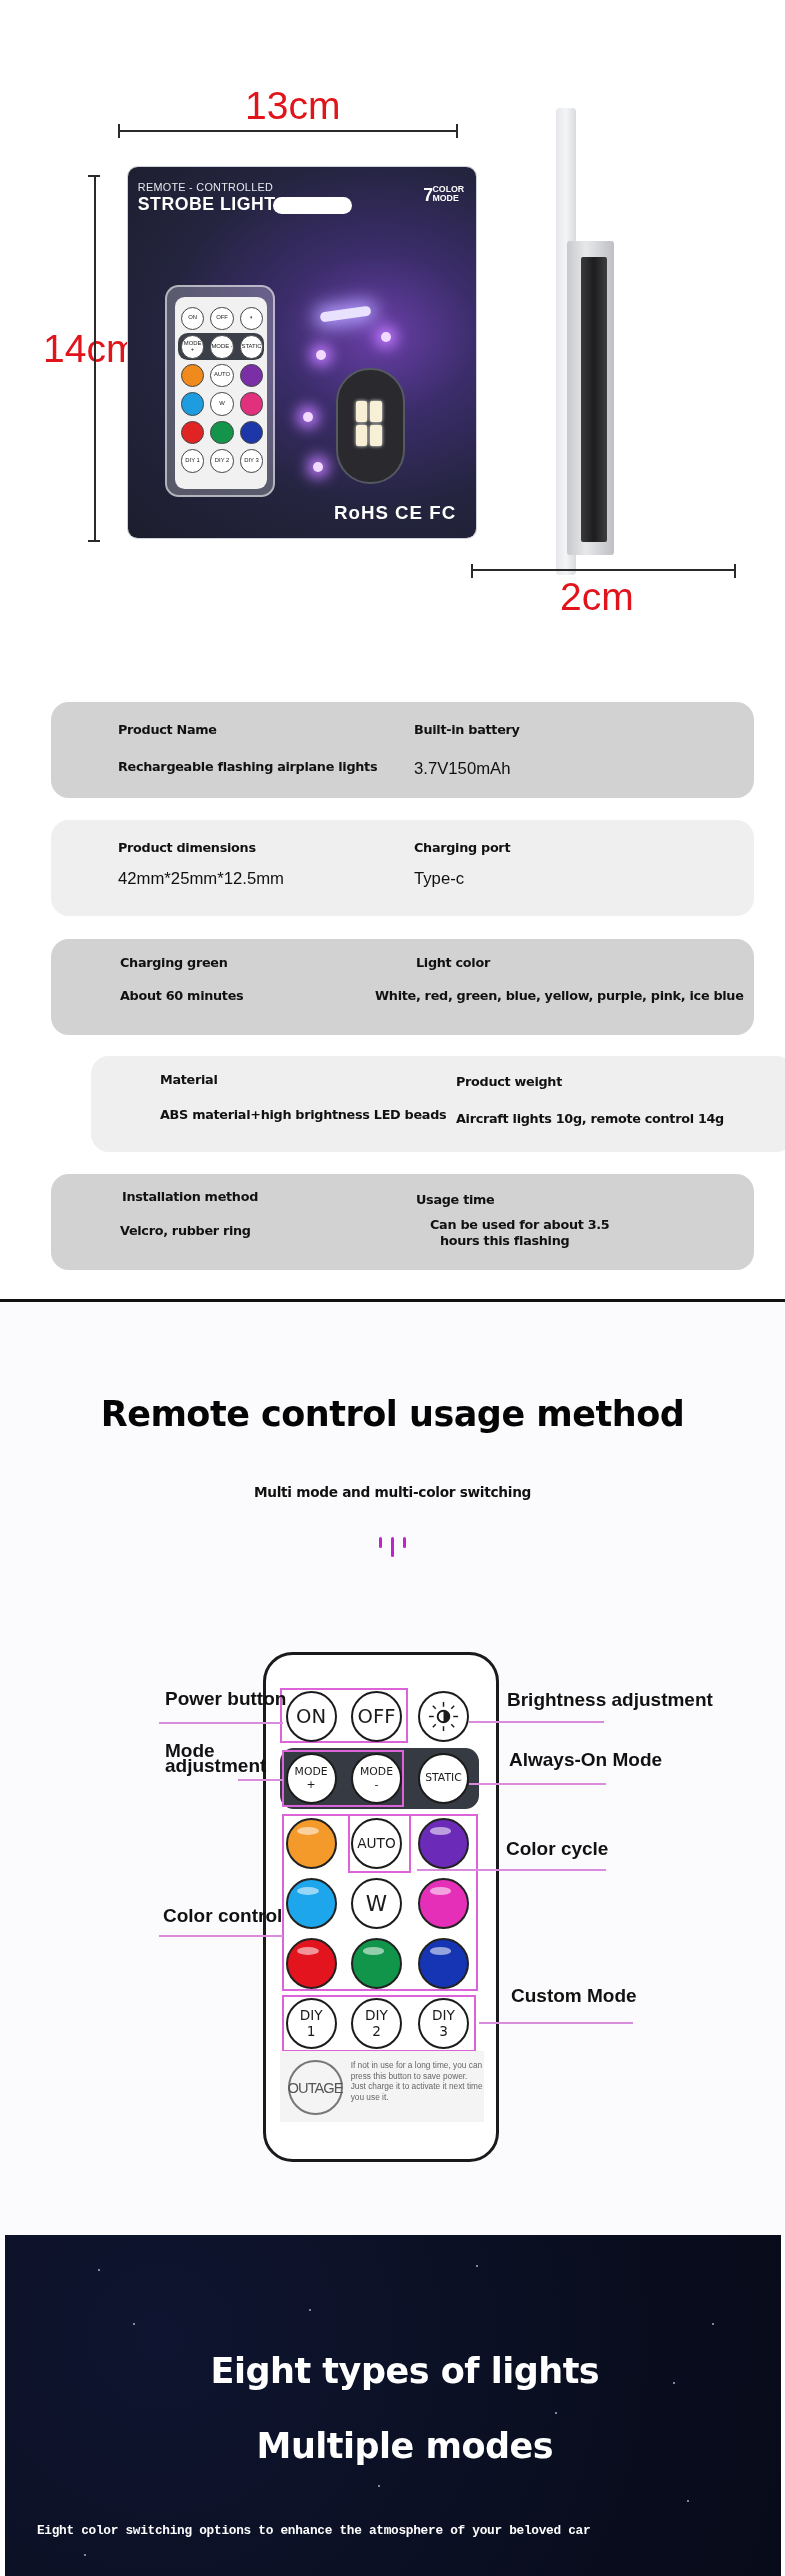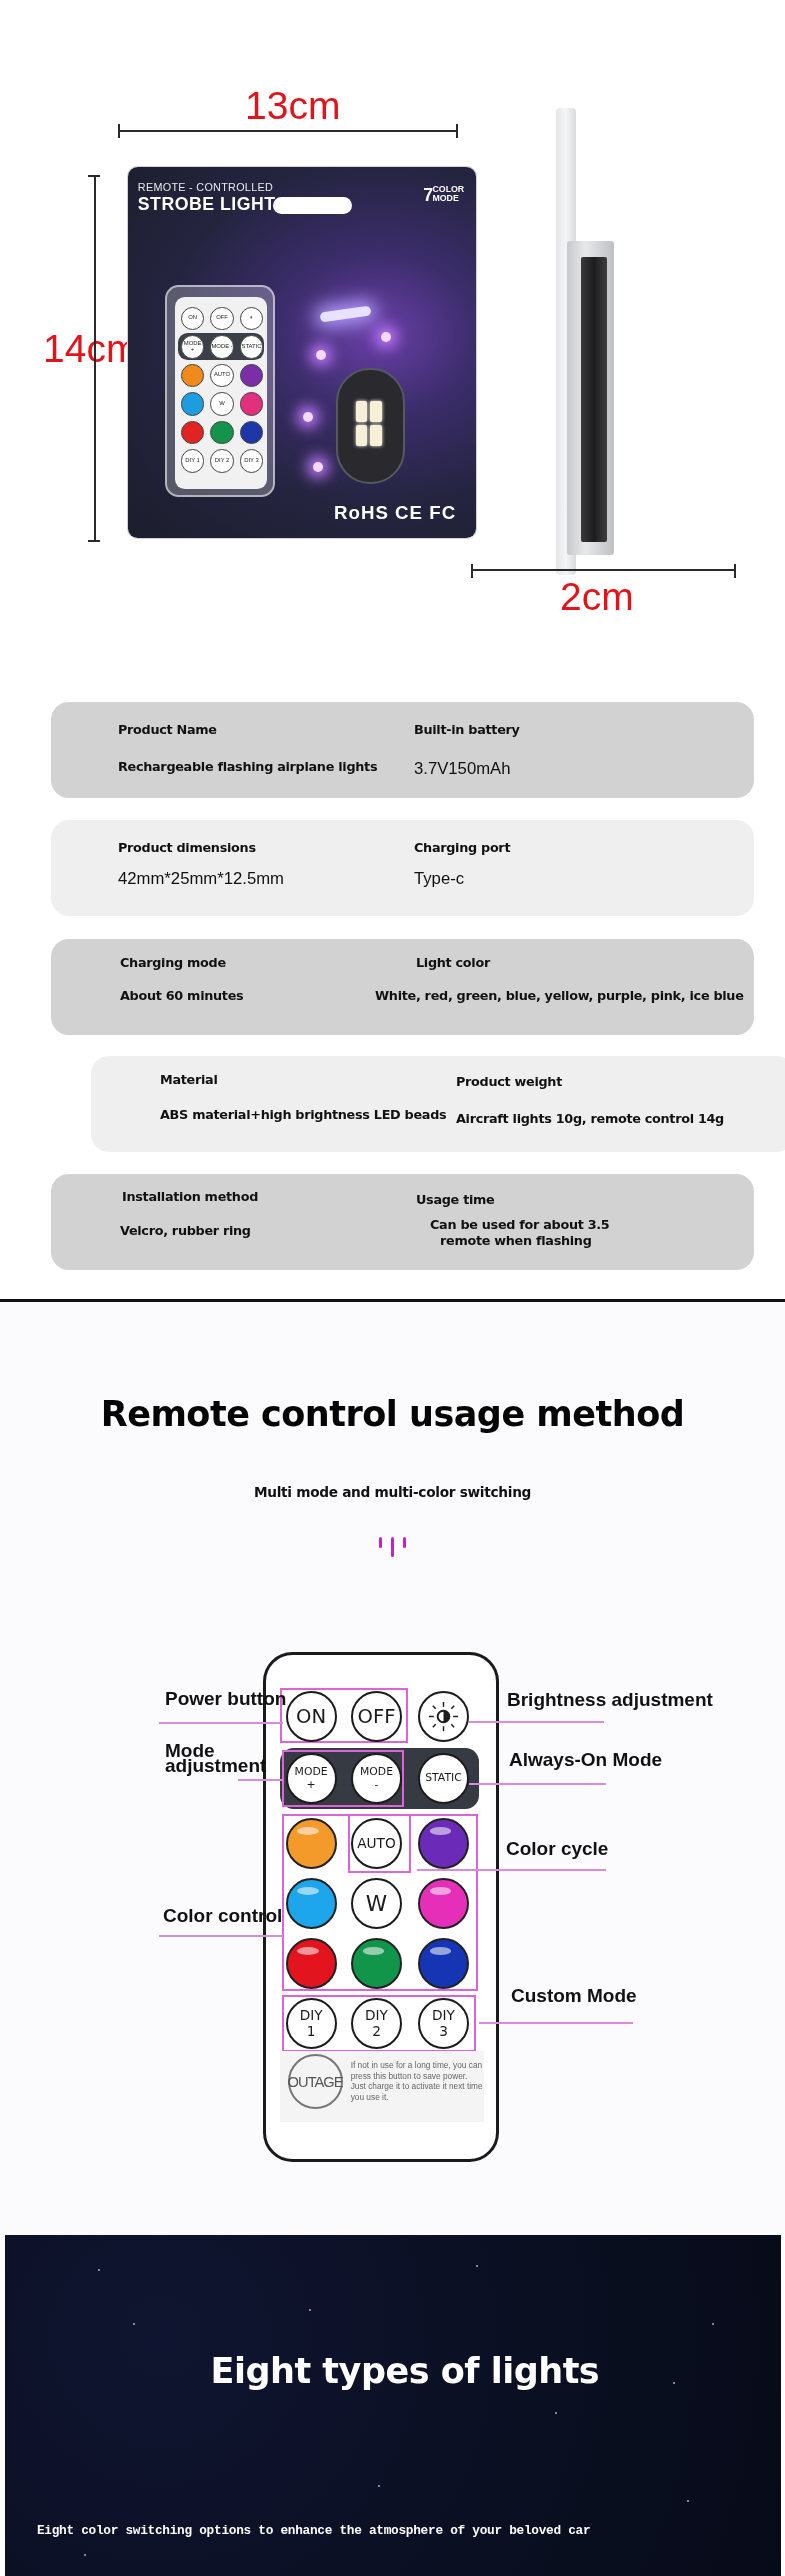--- a/index.html
+++ b/index.html
@@ -78,21 +78,21 @@
       font-family: "DejaVu Sans", sans-serif; color: #1b1b1b;
     }
     .rbtn.big { font-size: 19.6px; }
     .rbtn.mid { font-size: 13.7px; line-height: 15.7px; }
     .rbtn.sm { font-size: 10.8px; line-height: 12.8px; }
     .rbtn.color { border: 2px solid #222; }
     .rbtn.color::after { content: ""; position: absolute; left: 9.8px; top: 6.9px; width: 21.6px; height: 7.9px; border-radius: 50%; background: rgba(255,255,255,0.55); }
     .dark-strip { position: absolute; left: 13.7px; top: 93px; width: 199px; height: 61px; background: #363a42; border-radius: 13.7px; }
     .pink-box { position: absolute; border: 2px solid #dd63d8; }
     .outage-area { position: absolute; left: 13.7px; top: 396px; width: 204px; height: 71px; background: #f4f4f4; }
-    .outage-btn { position: absolute; left: 7.9px; top: 3px; width: 55px; height: 55px; border-radius: 50%; border: 2px solid #777; display: flex; align-items: center; justify-content: center; font-family: "Liberation Sans", sans-serif; font-size: 14.7px; color: #555; letter-spacing: -1px; }
+    .outage-btn { position: absolute; left: 7.9px; top: 9px; width: 55px; height: 55px; border-radius: 50%; border: 2px solid #777; display: flex; align-items: center; justify-content: center; font-family: "Liberation Sans", sans-serif; font-size: 14.7px; color: #555; letter-spacing: -1px; }
     .outage-note { position: absolute; left: 71px; top: 8.8px; width: 134px; font-family: "Liberation Sans", sans-serif; font-size: 8.3px; line-height: 10.8px; color: #666; }
 
     .callout { position: absolute; font-family: Liberation Sans, sans-serif; font-weight: bold; font-size: 19px; color: #111; white-space: nowrap; line-height: 14.7px; }
     .cline { position: absolute; height: 2px; background: #d98bdc; }
 
     
     .banner {
       position: absolute; left: 4.9px; top: 2235px; width: 776px; height: 341px;
       background: radial-gradient(circle at 20% 30%, #0f1530 0%, #0a0f22 55%, #070b19 100%);
       overflow: hidden;
@@ -187,39 +187,39 @@
   </div>
 
   <div class="spec-card light" style="top:820px;">
     <span class="spec-text" style="left:67px; top:19.6px;">Product dimensions</span>
     <span class="spec-text plain" style="left:67px; top:49px;">42mm*25mm*12.5mm</span>
     <span class="spec-text" style="left:363px; top:19.6px;">Charging port</span>
     <span class="spec-text plain" style="left:363px; top:49px;">Type-c</span>
   </div>
 
   <div class="spec-card dark" style="top:939px;">
-    <span class="spec-text" style="left:69px; top:15.7px;">Charging mode</span>
+    <span class="spec-text" style="left:69px; top:15.7px;">Charging green</span>
     <span class="spec-text" style="left:69px; top:49px;">About 60 minutes</span>
     <span class="spec-text" style="left:365px; top:15.7px;">Light color</span>
     <span class="spec-text" style="left:324px; top:49px;">White, red, green, blue, yellow, purple, pink, ice blue</span>
   </div>
 
   <div class="spec-card light" style="top:1056px;margin-left:40px;">
     <span class="spec-text" style="left:69px; top:15.7px;">Material</span>
     <span class="spec-text" style="left:69px; top:51px;">ABS material+high brightness LED beads</span>
     <span class="spec-text" style="left:365px; top:17.7px;">Product weight</span>
     <span class="spec-text" style="left:365px; top:55px;">Aircraft lights 10g, remote control 14g</span>
   </div>
 
   <div class="spec-card dark" style="top:1174px;">
     <span class="spec-text" style="left:71px; top:14.7px;">Installation method</span>
     <span class="spec-text" style="left:69px; top:49px;">Velcro, rubber ring</span>
     <span class="spec-text" style="left:365px; top:17.7px;">Usage time</span>
     <span class="spec-text" style="left:379px; top:43px;">Can be used for about 3.5</span>
-    <span class="spec-text" style="left:389px; top:59px;">remote when flashing</span>
+    <span class="spec-text" style="left:389px; top:59px;">hours this flashing</span>
   </div>
 </div>
 
 <div class="divider"></div>
 
 <div class="diagram-bg"></div>
 <h1 class="h-main">Remote control usage method</h1>
 <p class="h-sub">Multi mode and multi-color switching</p>
 <div>
   <div class="magenta-mark" style="left:379px; top:1537px; height:10.8px;"></div>
@@ -317,15 +317,16 @@
   <div class="star" style="left:304px; top:74px;"></div>
   <div class="star" style="left:471px; top:29.5px;"></div>
   <div class="star" style="left:668px; top:147px;"></div>
   <div class="star" style="left:707px; top:88px;"></div>
   <div class="star" style="left:128px; top:88px;"></div>
   <div class="star" style="left:373px; top:250px;"></div>
   <div class="star" style="left:682px; top:265px;"></div>
   <div class="star" style="left:79px; top:319px;"></div>
   <div class="star" style="left:550px; top:177px;"></div>
   <h2 class="banner-h" style="top:116px;">Eight types of lights</h2>
+  <h2 class="banner-h" style="top:191px;">Multiple modes</h2>
   <p class="banner-p">Eight color switching options to enhance the atmosphere of your beloved car</p>
 </div>
 
 
 </body></html>

